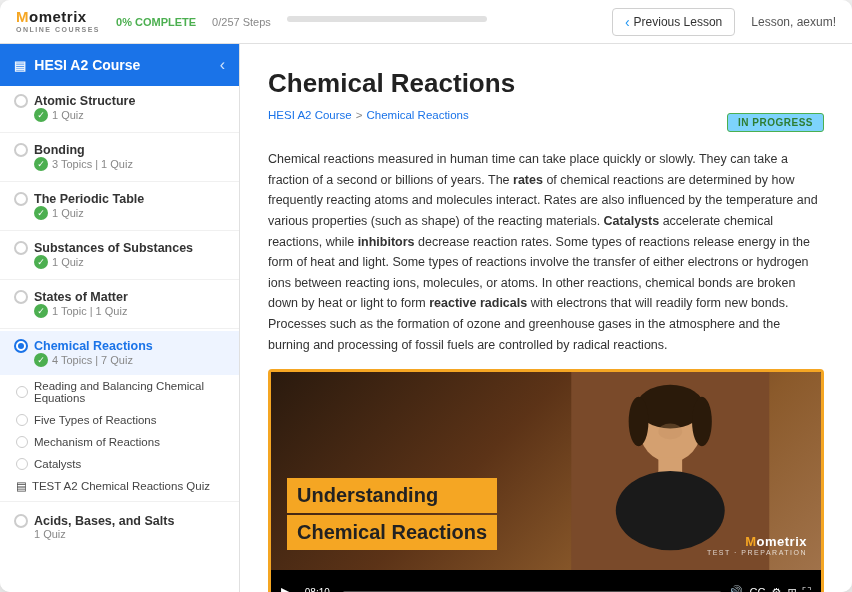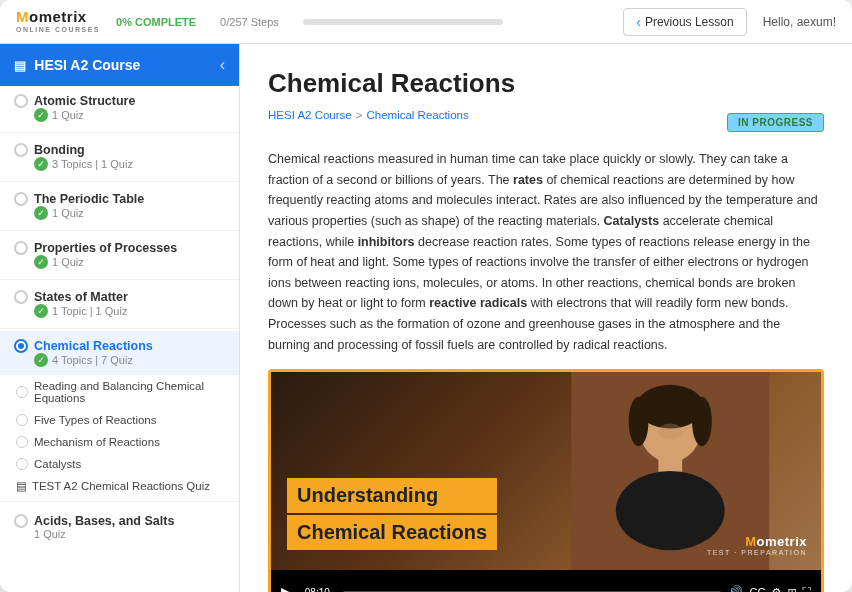--- a/index.html
+++ b/index.html
@@ -4,21 +4,21 @@
   <style>
     * { box-sizing: border-box; margin: 0; padding: 0; }
     body { font-family: -apple-system, BlinkMacSystemFont, 'Segoe UI', Arial, sans-serif; font-size: 13px; background: #f5f5f5; display: flex; flex-direction: column; height: 592px; width: 852px; overflow: hidden; border-radius: 10px; box-shadow: 0 4px 20px rgba(0,0,0,0.2); }
 
     
     .top-nav { display: flex; align-items: center; background: #fff; border-bottom: 1px solid #e0e0e0; height: 44px; padding: 0 16px; gap: 16px; }
     .logo { display: flex; flex-direction: column; line-height: 1.1; }
     .logo-top { font-size: 15px; font-weight: 700; color: #222; letter-spacing: 0.5px; }
     .logo-m { color: #f5a623; }
     .logo-bottom { font-size: 7px; letter-spacing: 1.5px; color: #888; font-weight: 600; }
-    .progress-bar-area { display: flex; align-items: center; gap: 24px; flex: 1; }
+    .progress-bar-area { display: flex; align-items: flex-start; gap: 16px; flex: 1; }
     .progress-label { font-size: 11px; font-weight: 700; color: #4caf50; white-space: nowrap; }
     .progress-steps { font-size: 11px; color: #888; white-space: nowrap; }
     .progress-track { flex: 1; height: 6px; background: #e0e0e0; border-radius: 3px; max-width: 200px; }
     .progress-fill { height: 100%; background: #4caf50; border-radius: 3px; width: 0%; }
     .nav-btns { display: flex; align-items: center; gap: 8px; }
     .nav-btn { display: flex; align-items: center; gap: 4px; padding: 5px 12px; border: 1px solid #d0d0d0; border-radius: 4px; background: #fff; font-size: 12px; color: #333; cursor: pointer; white-space: nowrap; }
     .nav-btn .arrow { font-size: 14px; color: #2196f3; }
     .hello-text { font-size: 12px; color: #555; white-space: nowrap; }
 
     
@@ -91,21 +91,21 @@
     <div class="progress-track">
       <div class="progress-fill"></div>
     </div>
   </div>
   <div class="nav-btns">
     <button class="nav-btn">
       <span class="arrow">‹</span>
       <span>Previous Lesson</span>
     </button>
   </div>
-  <span class="hello-text">Hello, aexum!</span>
+  <span class="hello-text">Lesson, aexum!</span>
 </nav>
 
 <div class="main-layout">
 
   <aside class="sidebar">
     <div class="sidebar-header">
       <div class="sidebar-header-title">
         <span class="sidebar-header-icon">▤</span>
         <span>HESI A2 Course</span>
       </div>
@@ -146,21 +146,21 @@
         <div class="sidebar-meta">
           <span class="check-badge">✓</span>
           <span>1 Quiz</span>
         </div>
       </div>
       <div class="sidebar-divider"></div>
 
       <div class="sidebar-item">
         <div class="sidebar-item-title">
           <span class="circle-icon"></span>
-          <span>Properties of Processes</span>
+          <span>Substances of Substances</span>
         </div>
         <div class="sidebar-meta">
           <span class="check-badge">✓</span>
           <span>1 Quiz</span>
         </div>
       </div>
       <div class="sidebar-divider"></div>
 
       <div class="sidebar-item">
         <div class="sidebar-item-title">

